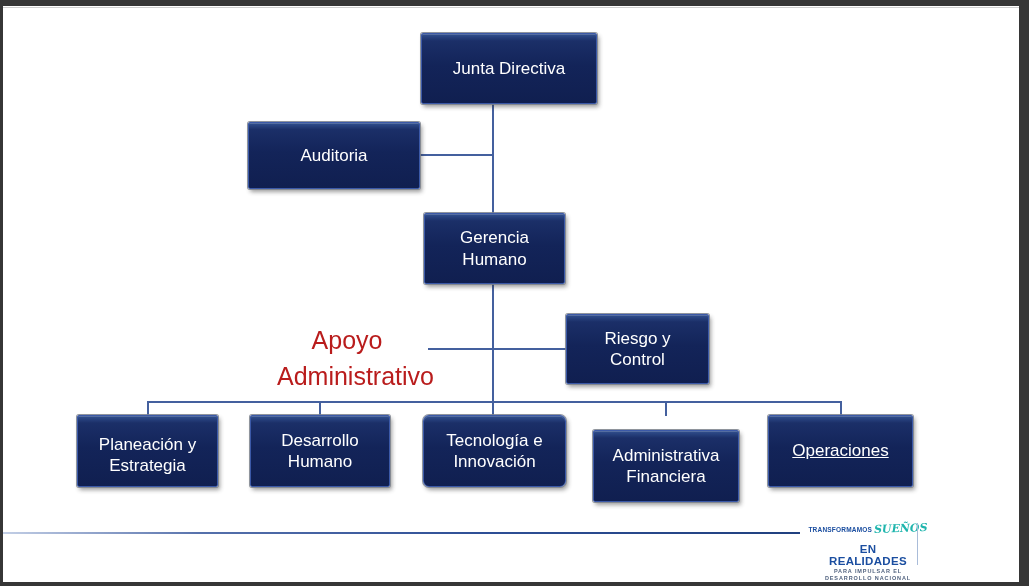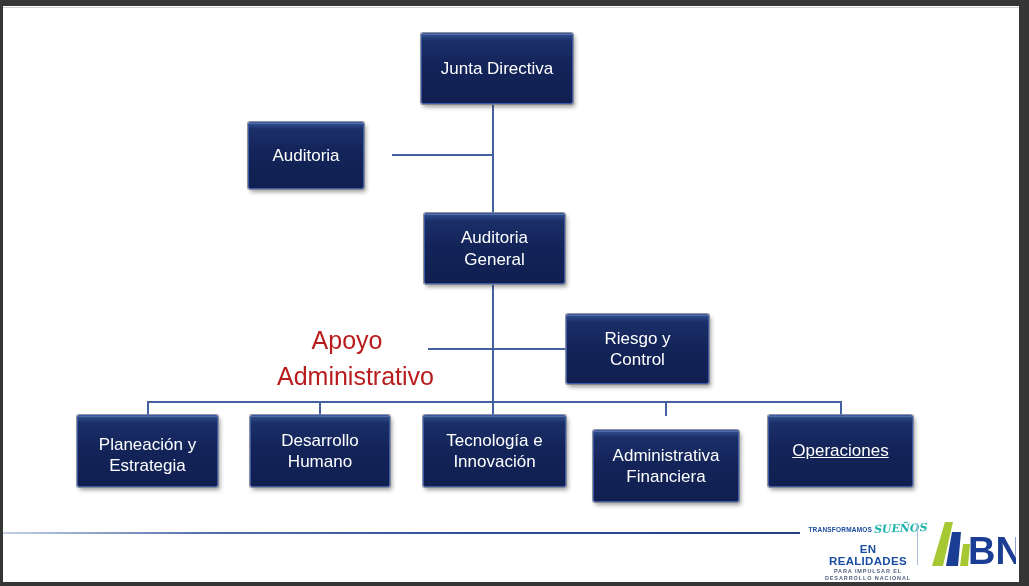--- a/index.html
+++ b/index.html
@@ -34,27 +34,27 @@
     border-radius:2px;
   }
   .node span { display:inline-block; }
   .w85  span { max-width:85px; }
   .w95  span { max-width:95px; }
   .w105 span { max-width:105px; }
   .w112 span { max-width:112px;margin-top:8px; }
   .w115 span { max-width:115px; }
   .nowrap span { white-space:nowrap; }
 
-  #node-junta        { left:421px; top:33px;  width:152px; height:71px; }
-  #node-auditoria    { left:248px; top:122px; width:116px; height:67px; }
+  #node-junta        { left:421px; top:33px;  width:176px; height:71px; }
+  #node-auditoria    { left:248px; top:122px; width:172px; height:67px; }
   #node-gerencia     { left:424px; top:213px; width:141px; height:71px; }
   #node-riesgo       { left:566px; top:314px; width:143px; height:70px;text-align:center; }
   #node-planeacion   { left:77px;  top:415px; width:141px; height:72px; }
   #node-desarrollo   { left:250px; top:415px; width:140px; height:72px; }
-  #node-tecnologia   { left:423px; top:415px; width:143px; height:72px; }
+  #node-tecnologia   { left:423px; top:415px; width:143px; height:72px;border-radius:6px; }
   #node-administrativa{ left:593px; top:430px; width:146px; height:72px; }
   #node-operaciones  { left:768px; top:415px; width:145px; height:72px;text-decoration:underline; }
 
   
   .conn { position:absolute; background:#44609e; }
   .conn.h { height:2px; }
   .conn.v { width:2px; }
   #conn-junta-gerencia { left:492px; top:104px; height:110px; }
   #conn-auditoria      { left:392px; top:154px; width:101px; }
   #conn-gerencia-bus   { left:492px; top:283px; height:133px; }
@@ -111,21 +111,21 @@
 <div class="conn v drop" id="drop-administrativa"></div>
 <div class="conn v drop" id="drop-operaciones"></div>
 
 <div class="node nowrap" id="node-junta">
   <span>Junta Directiva</span>
 </div>
 <div class="node nowrap" id="node-auditoria">
   <span>Auditoria</span>
 </div>
 <div class="node w85" id="node-gerencia">
-  <span>Auditoria General</span>
+  <span>Gerencia Humano</span>
 </div>
 <div class="node w85" id="node-riesgo">
   <span>Riesgo y Control</span>
 </div>
 <div class="node w112" id="node-planeacion">
   <span>Planeación y Estrategia</span>
 </div>
 <div class="node w95" id="node-desarrollo">
   <span>Desarrollo Humano</span>
 </div>
@@ -150,21 +150,13 @@
     <div class="tag-line1">
       <span class="tag-word">TRANSFORMAMOS</span>
       <span class="tag-script">SUEÑOS</span>
     </div>
     <div class="tag-main">EN REALIDADES</div>
     <div class="tag-sub">PARA IMPULSAR EL</div>
     <div class="tag-sub">DESARROLLO NACIONAL</div>
     <div class="tag-underline"></div>
   </div>
   <div id="brand-vdivider"></div>
-  <div id="bn-logo">
-    <svg width="88" height="56" viewBox="0 0 88 56">
-      <polygon points="4,50 15,50 25,6 17,6" fill="#a6c832"></polygon>
-      <polygon points="18,50 30,50 33,16 24,16" fill="#1b3e94"></polygon>
-      <polygon points="32,50 40,50 42,28 35,28" fill="#a6c832"></polygon>
-      <text class="bn-text" x="40" y="48" font-size="38" fill="#1b3e94">BN</text>
-    </svg>
-  </div>
 </div>
 
 </body></html>

